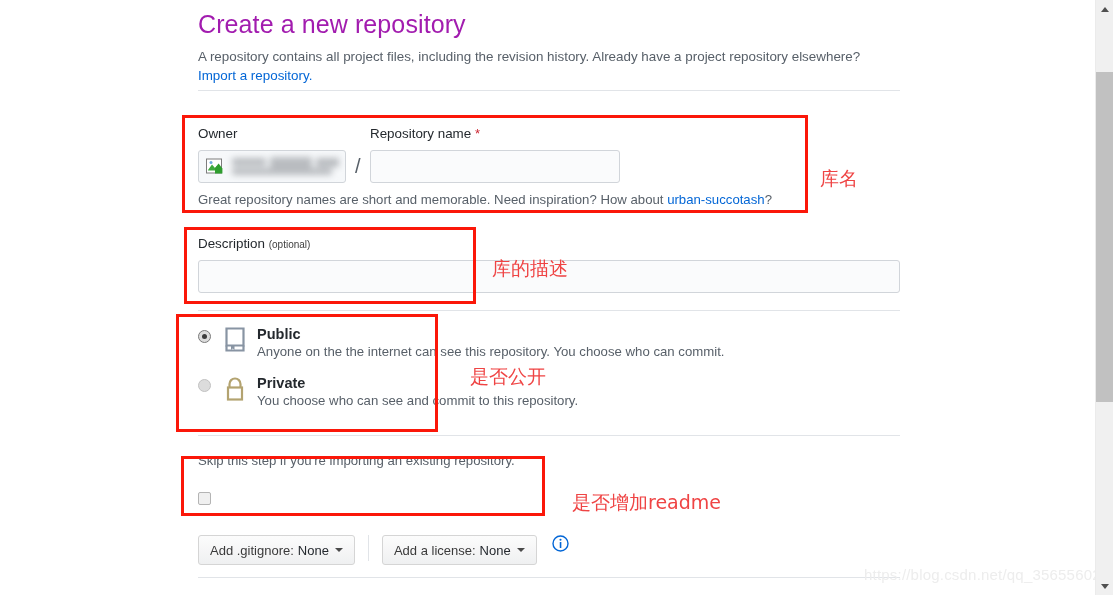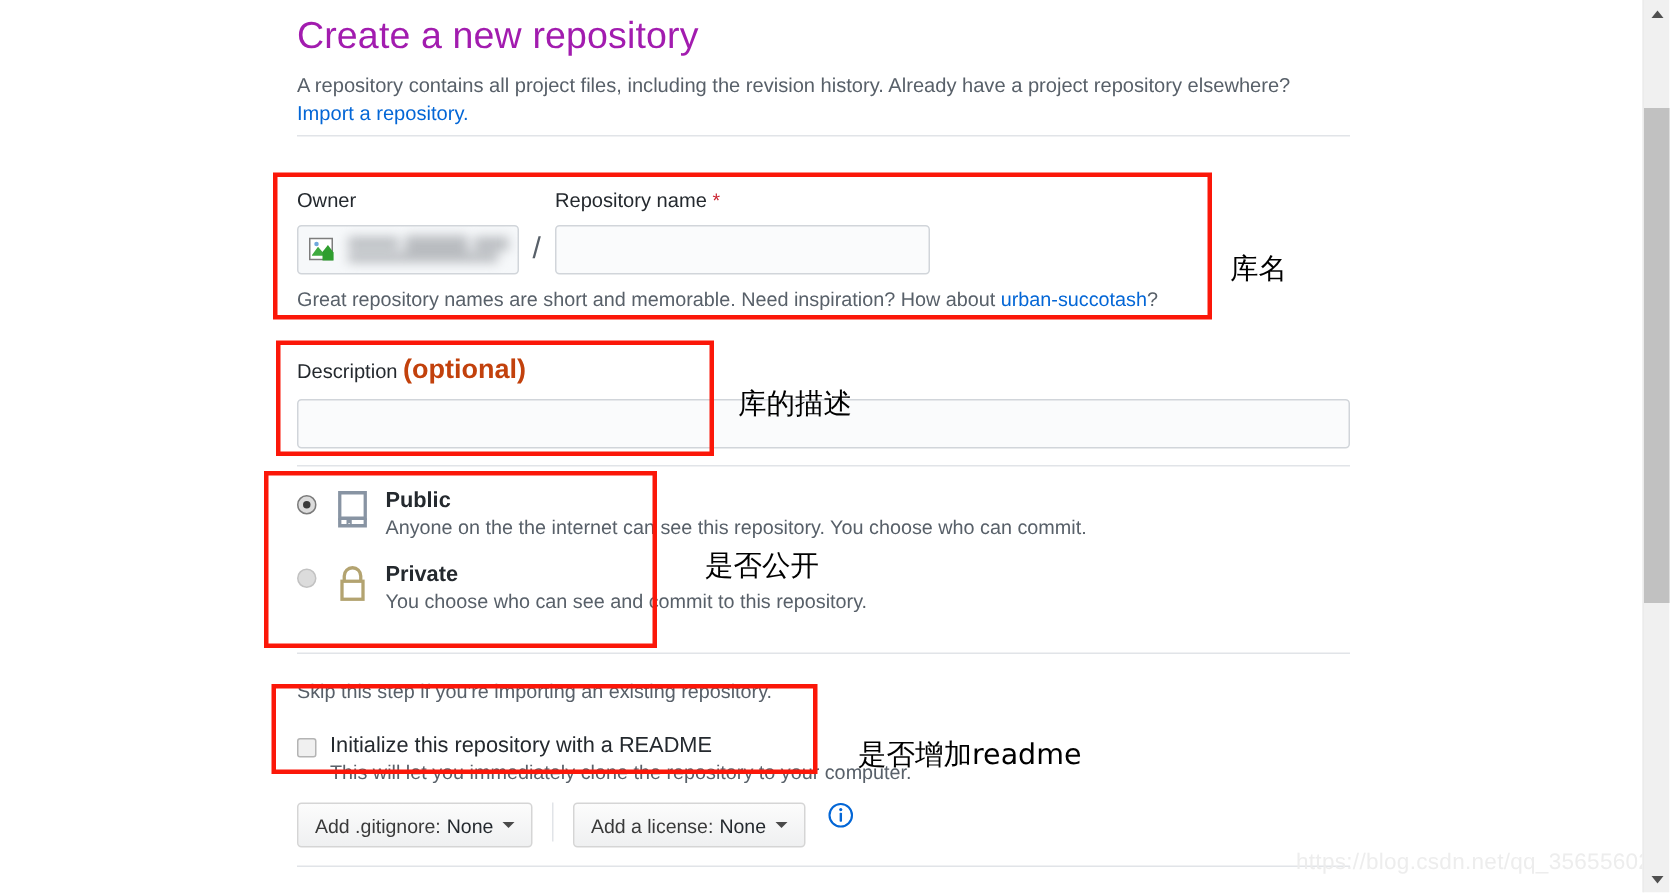--- a/index.html
+++ b/index.html
@@ -62,21 +62,21 @@
     background: #e1e4e8;
   }
 
   
   .field-label {
     font-size: 13.4px;
     color: #24292e;
     font-weight: normal;
   }
   .req-star { color: #cb2431; font-size: 13px; }
-  .muted-small { color: #c2410c; font-size: 18px; font-weight: bold; }
+  .muted-small { color: #404040; font-size: 10px; font-weight: normal; }
 
   .owner-box {
     width: 148px;
     height: 33px;
     border: 1px solid #d1d5da;
     border-radius: 3px;
     background: #f6f8fa;
     display: flex;
     align-items: center;
     padding: 0 6px;
@@ -199,21 +199,21 @@
 
   
   .anno-box {
     position: absolute;
     border: 3px solid #fb1709;
     box-sizing: border-box;
     pointer-events: none;
   }
   .anno-text {
     position: absolute;
-    color: #000000;
+    color: #ef4444;
     font-size: 19px;
     font-family: "DejaVu Sans", sans-serif;
     white-space: nowrap;
     pointer-events: none;
   }
 
   
   .watermark {
     position: absolute;
     color: #ededed;
@@ -359,24 +359,20 @@
     </div>
   </div>
 
   <div class="divider" style="top:435px;"></div>
 
   <div class="form-col" style="top:453px;">
     <div class="vis-desc" style="margin-top:0;">Skip this step if you're importing an existing repository.</div>
 
     <div style="display:flex; align-items:flex-start; margin-top:21px;">
       <span class="checkbox"></span>
-      <span style="margin-left:0;">
-        <div class="readme-title">Initialize this repository with a README</div>
-        <div class="readme-desc" style="margin-left:9px;">This will let you immediately clone the repository to your computer.</div>
-      </span>
     </div>
   </div>
 
   <div class="form-col" style="top:535px;">
     <div style="display:flex; align-items:flex-start;">
       <span class="btn">
         <span>Add .gitignore:</span>
         <b>None</b>
         <span class="caret"></span>
       </span>

